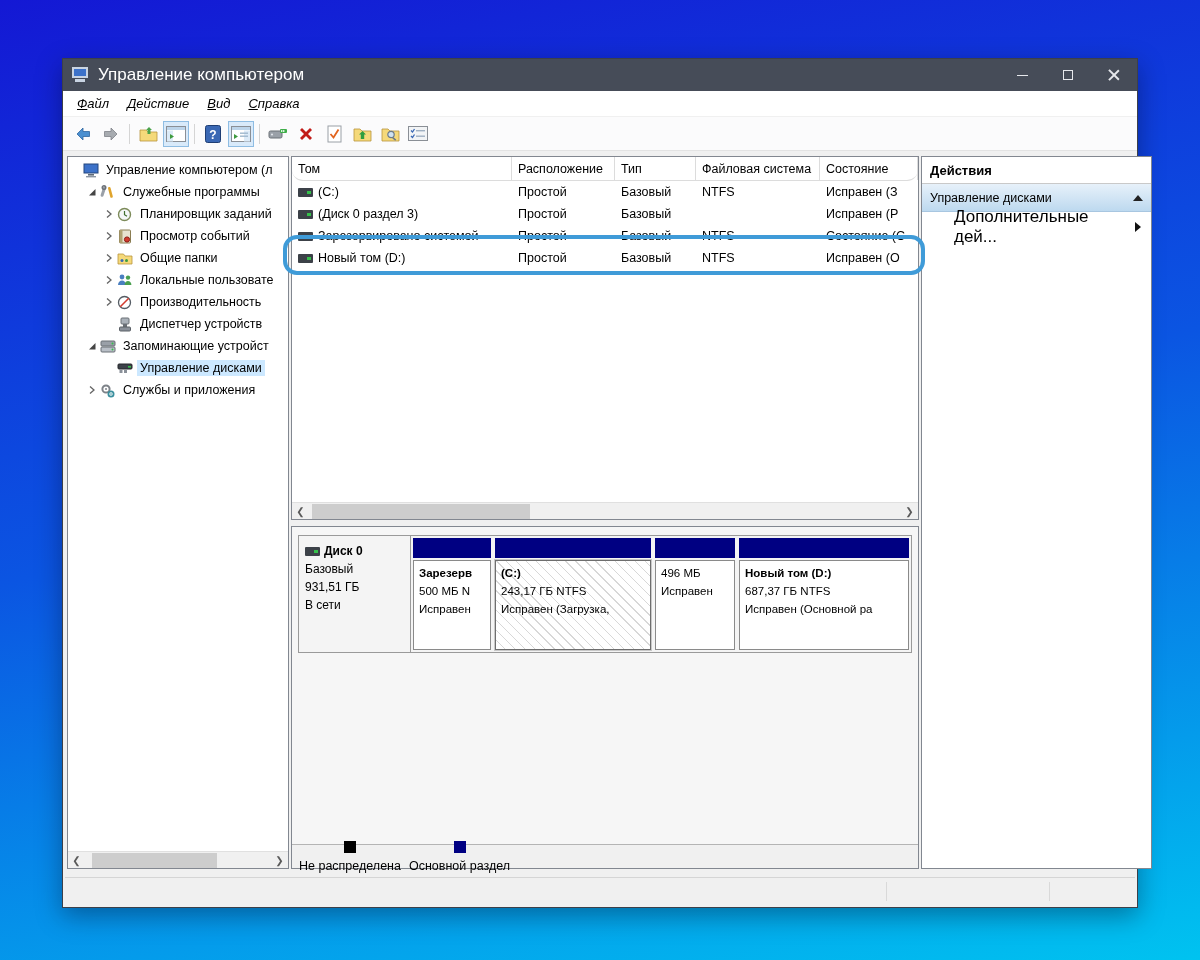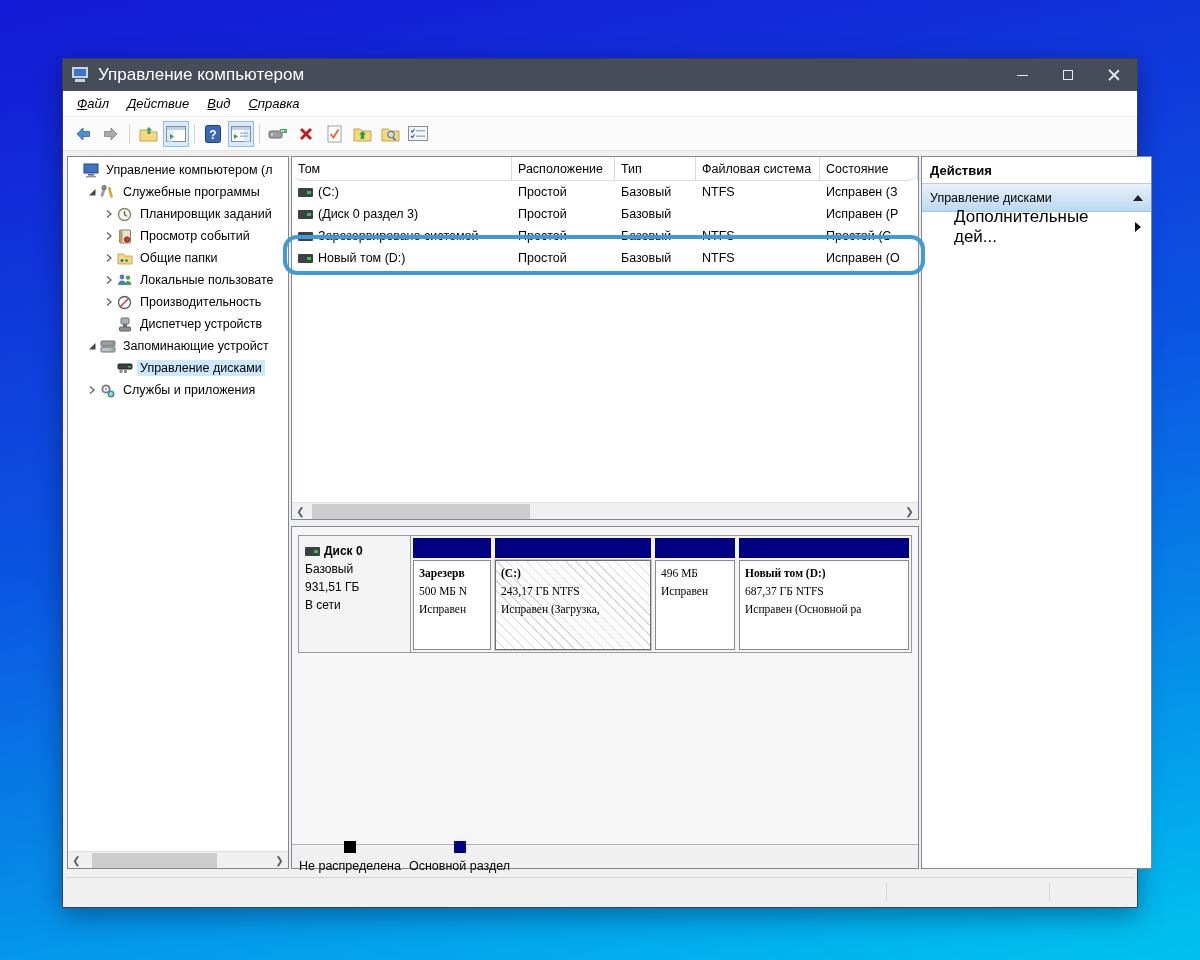--- a/index.html
+++ b/index.html
@@ -63,21 +63,21 @@
   .vol-name { display:flex; align-items:center; gap:5px; }
   .hdd-ico { width:15px; height:9px; background:#3c4148; border-radius:1px; position:relative; flex:0 0 15px; }
   .hdd-ico:after { content:""; position:absolute; right:2px; top:3px; width:4px; height:3px; background:#35c04a; }
   
   .annotation { position:absolute; left:220px; top:176px; width:642px; height:40px; border:4px solid #3f9bd8; border-radius:14px; pointer-events:none; z-index:30; }
   
   .disk-row { position:absolute; left:6px; top:8px; width:614px; height:118px; border:1px solid #9a9a9a; display:flex; background:#f4f4f4; }
   .disk-info { width:112px; padding:6px 6px; border-right:1px solid #9a9a9a; font-size:12px; line-height:1.5; }
   .disk-info .dname { font-weight:bold; display:flex; align-items:center; gap:4px; }
   .part-strip { flex:1; display:flex; gap:4px; padding:2px 2px; }
-  .part { display:flex; flex-direction:column;font-family:Liberation Serif, serif; }
+  .part { display:flex; flex-direction:column; }
   .p1{width:78px;} .p2{width:156px;} .p3{width:80px;} .p4{flex:1;}
   .pband { height:20px; background:#000082; }
   .pbody { flex:1; margin-top:2px; background:#fff; border:1px solid #8a8a8a; padding:4px 5px; font-size:11.5px; line-height:1.55; overflow:hidden; white-space:nowrap; }
   .pbody .l1 { font-weight:bold; }
   .pbody.hatched {
     background:repeating-linear-gradient(45deg,#fff 0 6px,#d8d8d8 6px 7px);
     border:1px solid #6e6e6e; outline:1px solid #c8c8c8;
   }
   .legend { position:absolute; left:0; right:0; bottom:0; height:24px; background:#f0f0f0; border-top:1px solid #b4b4b4; display:flex; align-items:center; gap:8px; padding-left:7px; font-size:12.5px; }
   .sq { width:12px; height:12px; flex:0 0 12px; }
@@ -421,21 +421,21 @@
         <span class="cell">Исправен (Р</span>
       </div>
       <div class="vrow">
         <span class="cell vol-name">
             <span class="hdd-ico"></span>
             <span>Зарезервировано системой</span>
           </span>
         <span class="cell">Простой</span>
         <span class="cell">Базовый</span>
         <span class="cell">NTFS</span>
-        <span class="cell">Простой (С</span>
+        <span class="cell">Состояние (С</span>
       </div>
       <div class="vrow">
         <span class="cell vol-name">
             <span class="hdd-ico"></span>
             <span>Новый том (D:)</span>
           </span>
         <span class="cell">Простой</span>
         <span class="cell">Базовый</span>
         <span class="cell">NTFS</span>
         <span class="cell">Исправен (О</span>

